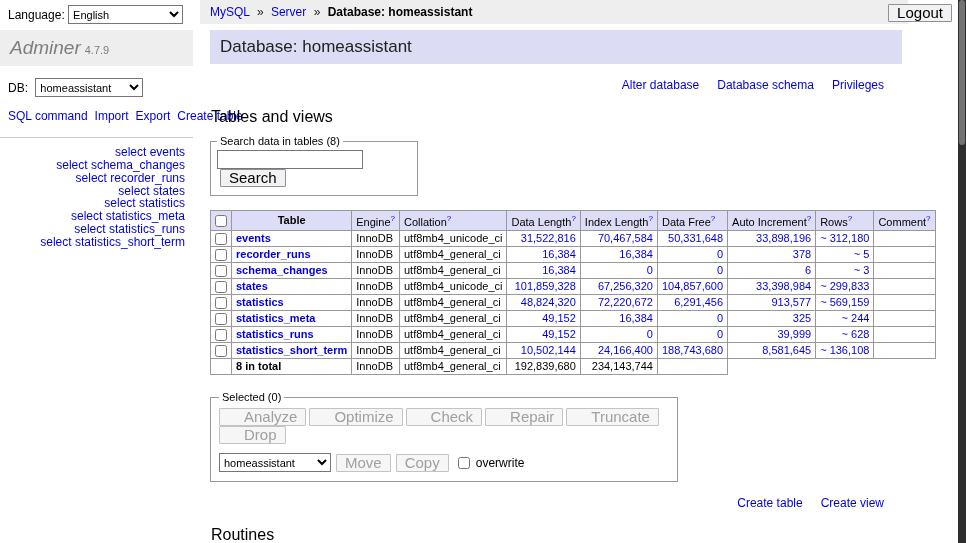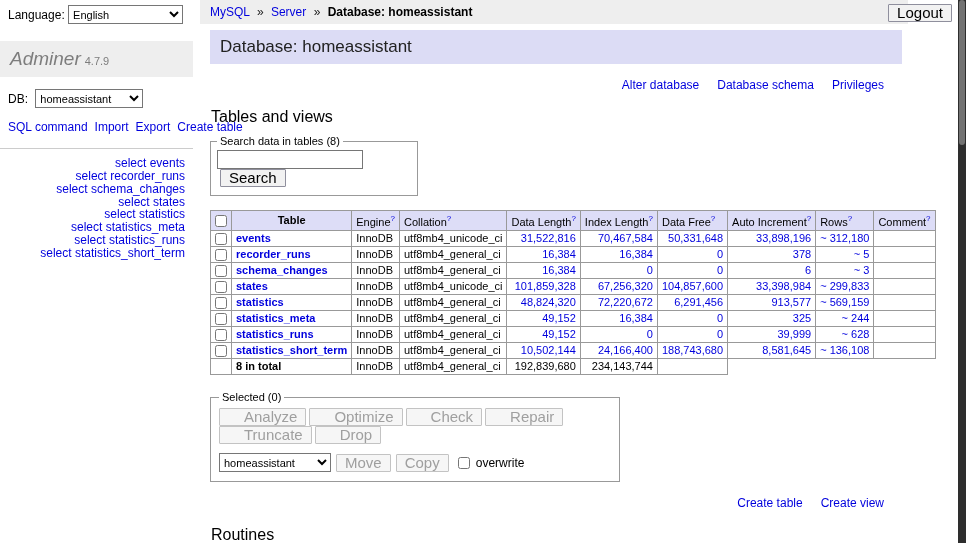--- a/index.html
+++ b/index.html
@@ -31,21 +31,21 @@
     line-height: 12px; cursor: pointer;
   }
   .btn:disabled { color: #9f9f9f; border-color: #c3c3c3; background: #f6f6f6; cursor: default; }
   .logout { position: absolute; top: 4px; right: 14px; }
 
   
   .scrollbar { position: absolute; right: 0; top: 0; width: 8px; height: 543px; background: #2e2e2e; }
   .scrollbar .thumb { position: absolute; top: 0; left: 1px; width: 6px; height: 145px; background: #737373; border-radius: 3px; }
 
   
-  .sidebar { position: absolute; left: 0; top: 41px; width: 193px; }
+  .sidebar { position: absolute; left: 0; top: 30px; width: 193px; }
   .sidebar h1 { background: #eeeeee; padding: 7px 10px; font-size: 19px; font-weight: normal; }
   .sidebar h1 a { font-style: italic; color: #7d7d7d; }
   .sidebar h1 .ver { font-size: 11px; color: #7d7d7d; margin-left: 4px; }
   .dbrow { margin: 12px 8px 10px; font-size: 12px; }
   .dbrow select { width: 108px; margin-left: 4px; }
   .side-links { margin: 2px 8px 0; width: 152px; line-height: 1.65; font-size: 12px; }
   .side-links a { margin-right: 7px; white-space: nowrap; }
   .side-divider { border-top: 1px solid #ccc; margin: 10px 0 8px; width: 193px; }
   .table-links { margin: 0 8px 0; }
   .table-links a { display: block; font-size: 12px; line-height: 12.9px; white-space: nowrap; text-align: right; }
@@ -76,21 +76,21 @@
   .tables thead th { text-align: center; font-weight: bold; }
   .tables tbody th, .tables tfoot th { text-align: left; font-weight: bold; }
   .tables .check { text-align: center; width: 20px; }
   .tables input[type="checkbox"] { width: 12px; height: 12px; margin: 0; vertical-align: middle; }
   .tables .num { text-align: right; }
   .tables .num a { color: #0000dd; }
   .tables tfoot .num { color: #000; }
   sup.help { font-size: 8px; color: #0000dd; cursor: pointer; }
 
   
-  .selected-fs { margin-top: 16px; width: 410px; padding: 5px 8px 9px; }
+  .selected-fs { margin-top: 16px; width: 468px; padding: 5px 8px 9px; }
   .selrow .btn { margin-right: 3px; padding-left: 24px; }
   .selrow2 { margin-top: 9px; font-size: 12px; display: flex; align-items: center; gap: 5px; }
   .selrow2 select { width: 112px; }
   .selrow2 input[type="checkbox"] { width: 12px; height: 12px; margin: 0 1px 0 4px; }
 </style>
 </head>
 <body>
 
 <div class="screen">
 
@@ -118,22 +118,22 @@
     <div class="dbrow">
       <label>DB:</label>
       <select>
         <option>homeassistant</option>
       </select>
     </div>
     <p class="side-links"><a href="#">SQL command</a><a href="#">Import</a><a href="#">Export</a><a href="#">Create table</a></p>
     <div class="side-divider"></div>
     <div class="table-links">
         <a href="#">select events</a>
+        <a href="#">select schema_changes</a>
         <a href="#">select recorder_runs</a>
-        <a href="#">select schema_changes</a>
         <a href="#">select states</a>
         <a href="#">select statistics</a>
         <a href="#">select statistics_meta</a>
         <a href="#">select statistics_runs</a>
         <a href="#">select statistics_short_term</a>
       </div>
   </div>
 
   <div class="main">
     <h2>Database: homeassistant</h2>

